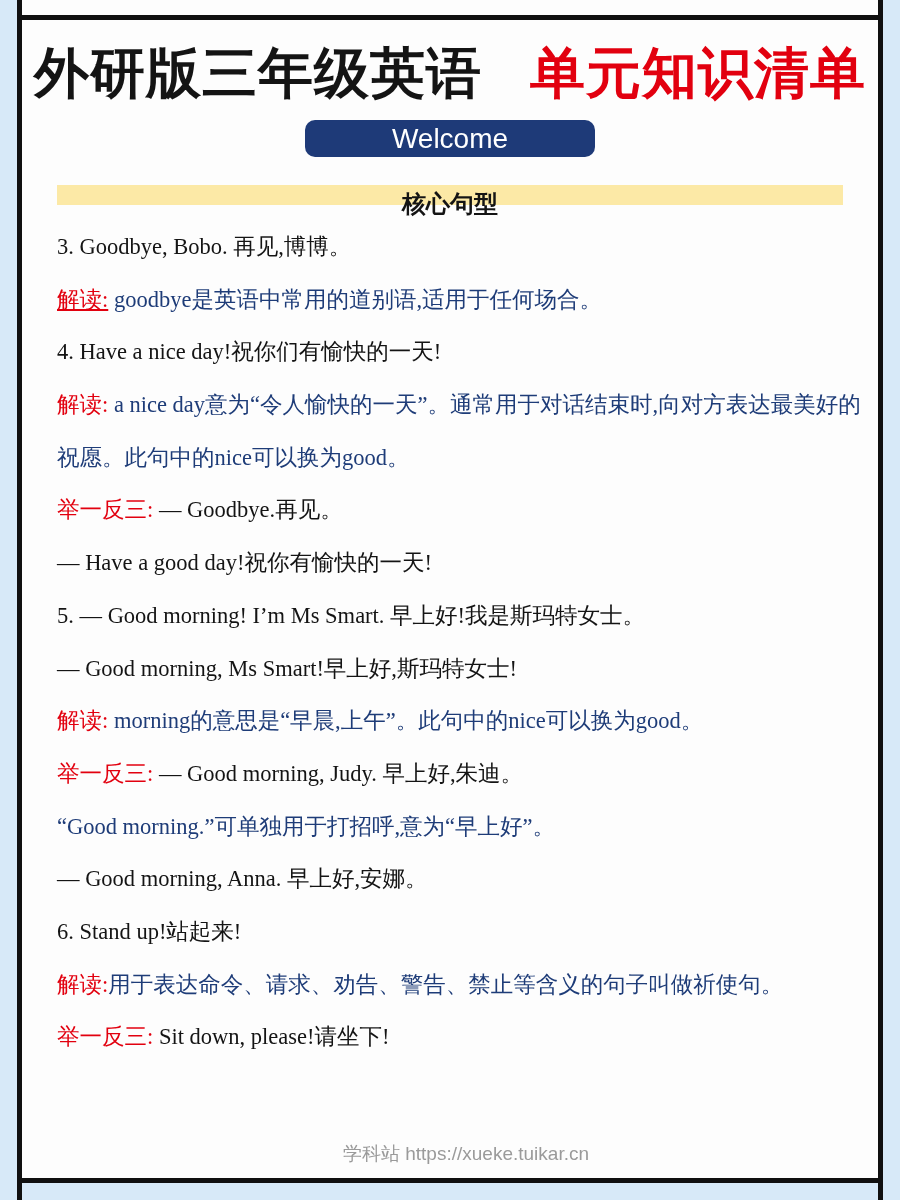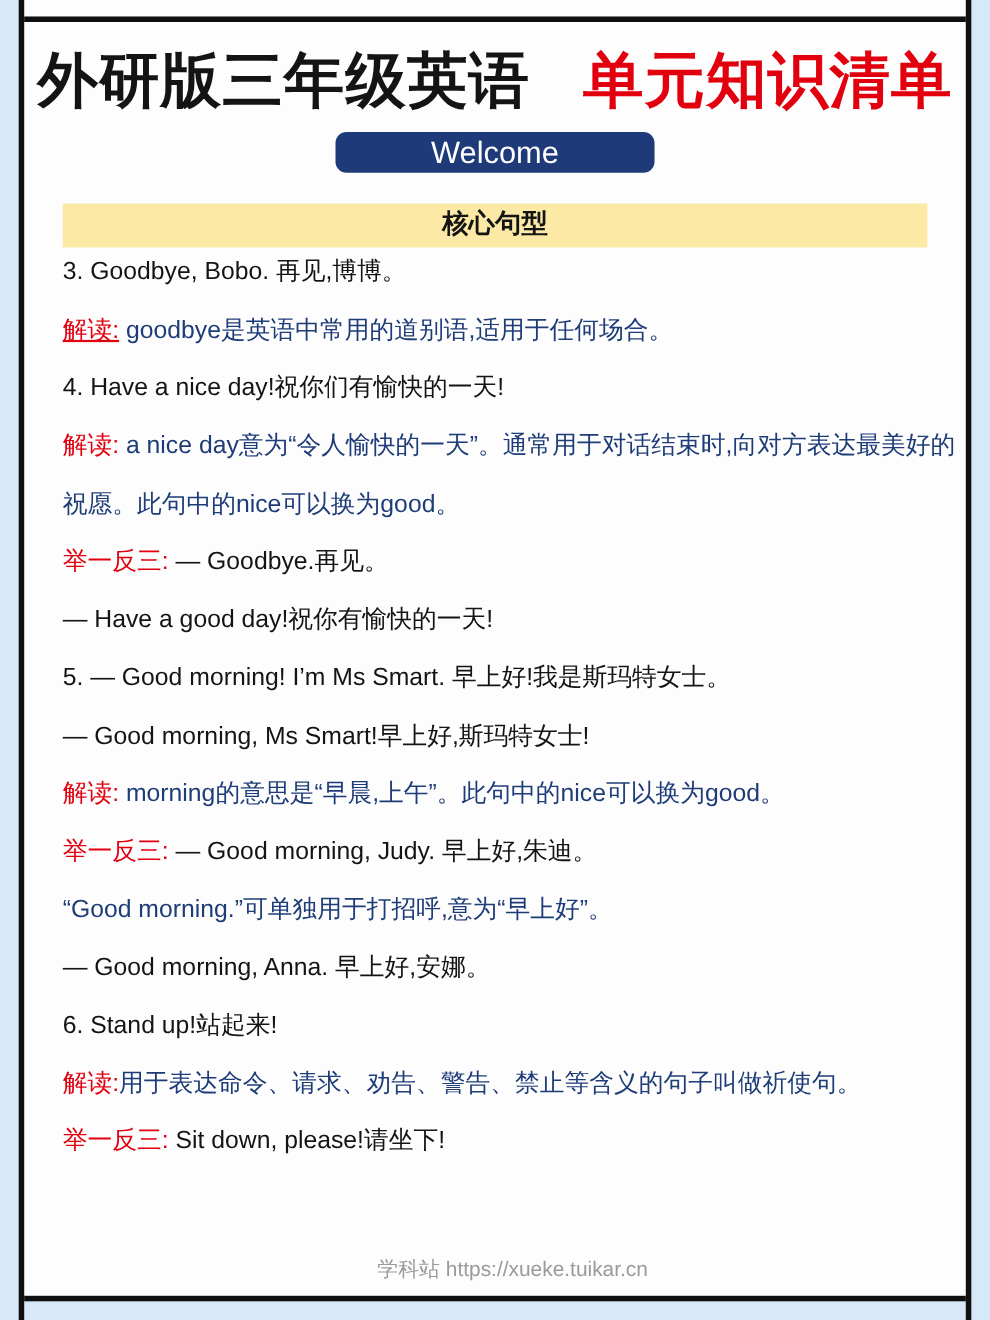--- a/index.html
+++ b/index.html
@@ -76,39 +76,40 @@
     font-weight: 400;
     text-align: center;
     line-height: 37px;
     border-radius: 10px;
   }
   .section-banner {
     position: absolute;
     top: 165px;
     left: 35px;
     width: 786px;
-    height: 40px;
+    height: 20px;
     background: #fce9a6;
     color: #141414;
     font-size: 24px;
     font-weight: 700;
     text-align: center;
     line-height: 38px;
   }
   .content-lines {
     position: absolute;
     top: 201px;
     left: 35px;
     width: 790px;
   }
   .line {
     height: 52.7px;
     line-height: 52.7px;
     font-size: 22.5px;
     white-space: nowrap;
+    font-family: Liberation Serif, serif;
   }
   .seg-black { color: #141414; }
   .seg-blue  { color: #1e3c78; }
   .seg-red   { color: #e2000f; }
   .seg-u     { text-decoration: underline; }
   .footer-note {
     position: absolute;
     top: 1121px;
     left: 0;
     width: 100%;

